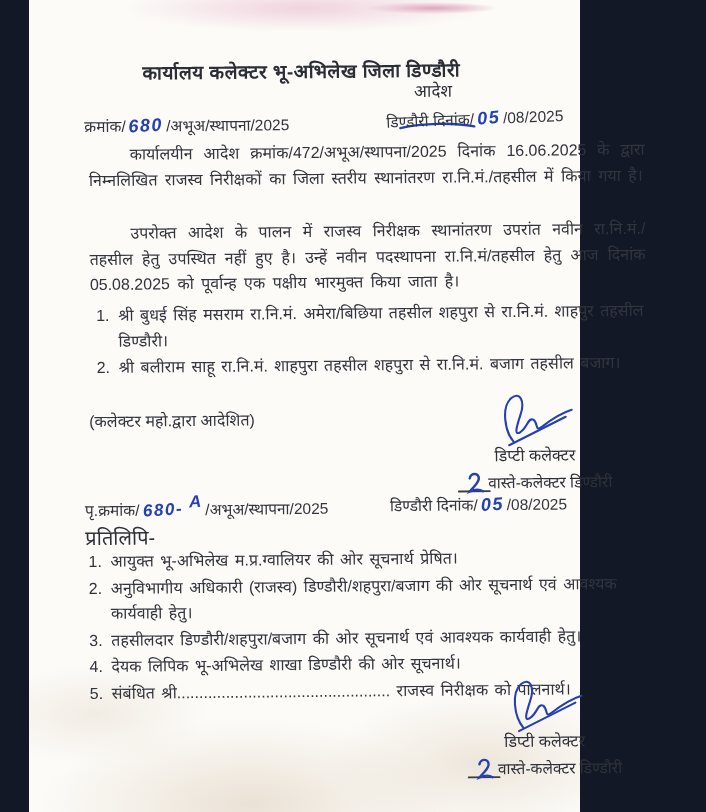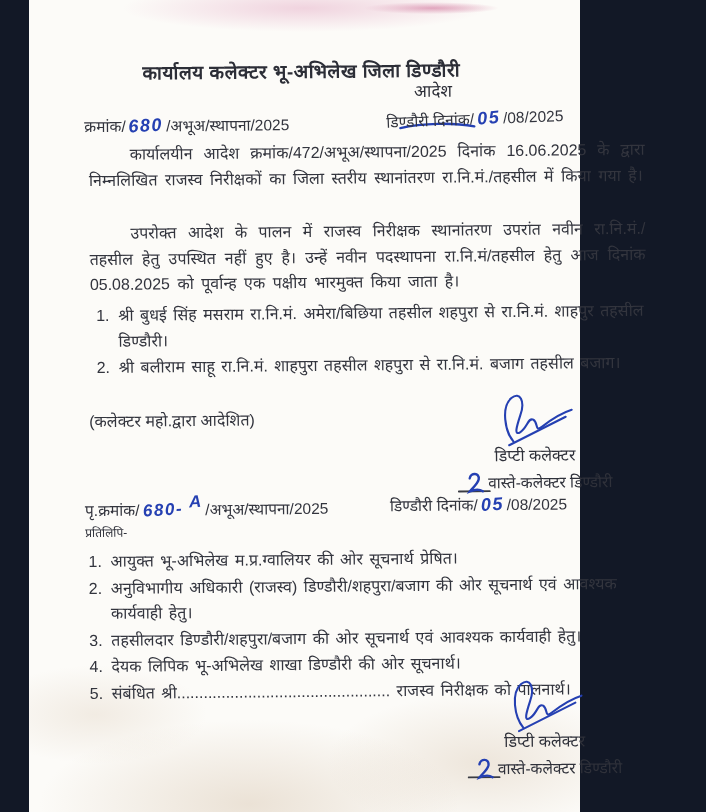--- a/index.html
+++ b/index.html
@@ -52,21 +52,21 @@
   .indent{text-indent:41px;}
   .doclist{width:552px;}
   .doclist .row{display:flex;line-height:25.5px;margin-bottom:1px;}
   .doclist .num{flex:0 0 22px;color:#33353e;}
   .doclist .itext{flex:1;text-align:left;word-spacing:2px;color:#33353e;}
   .sigblock{width:215px;text-align:center;}
   .sigblock .sig-svg{width:96px;height:58px;display:block;margin:0 auto -4px auto;}
   .sigblock .desig{font-size:16px;color:#2f313a;white-space:nowrap;}
   .sigblock .behalf{font-size:15.5px;color:#2f313a;white-space:nowrap;margin-top:4px;}
   .mark-svg{width:34px;height:24px;vertical-align:-6px;margin-right:-4px;}
-  .copylabel{font-size:12px;color:#2f313a;}
+  .copylabel{font-size:20px;color:#2f313a;}
 </style>
 </head>
 <body>
 
 <div class="paper">
   <div class="content">
 
     <div class="abs title">कार्यालय कलेक्टर भू-अभिलेख जिला डिण्डौरी</div>
 
     <div class="abs order">आदेश</div>

